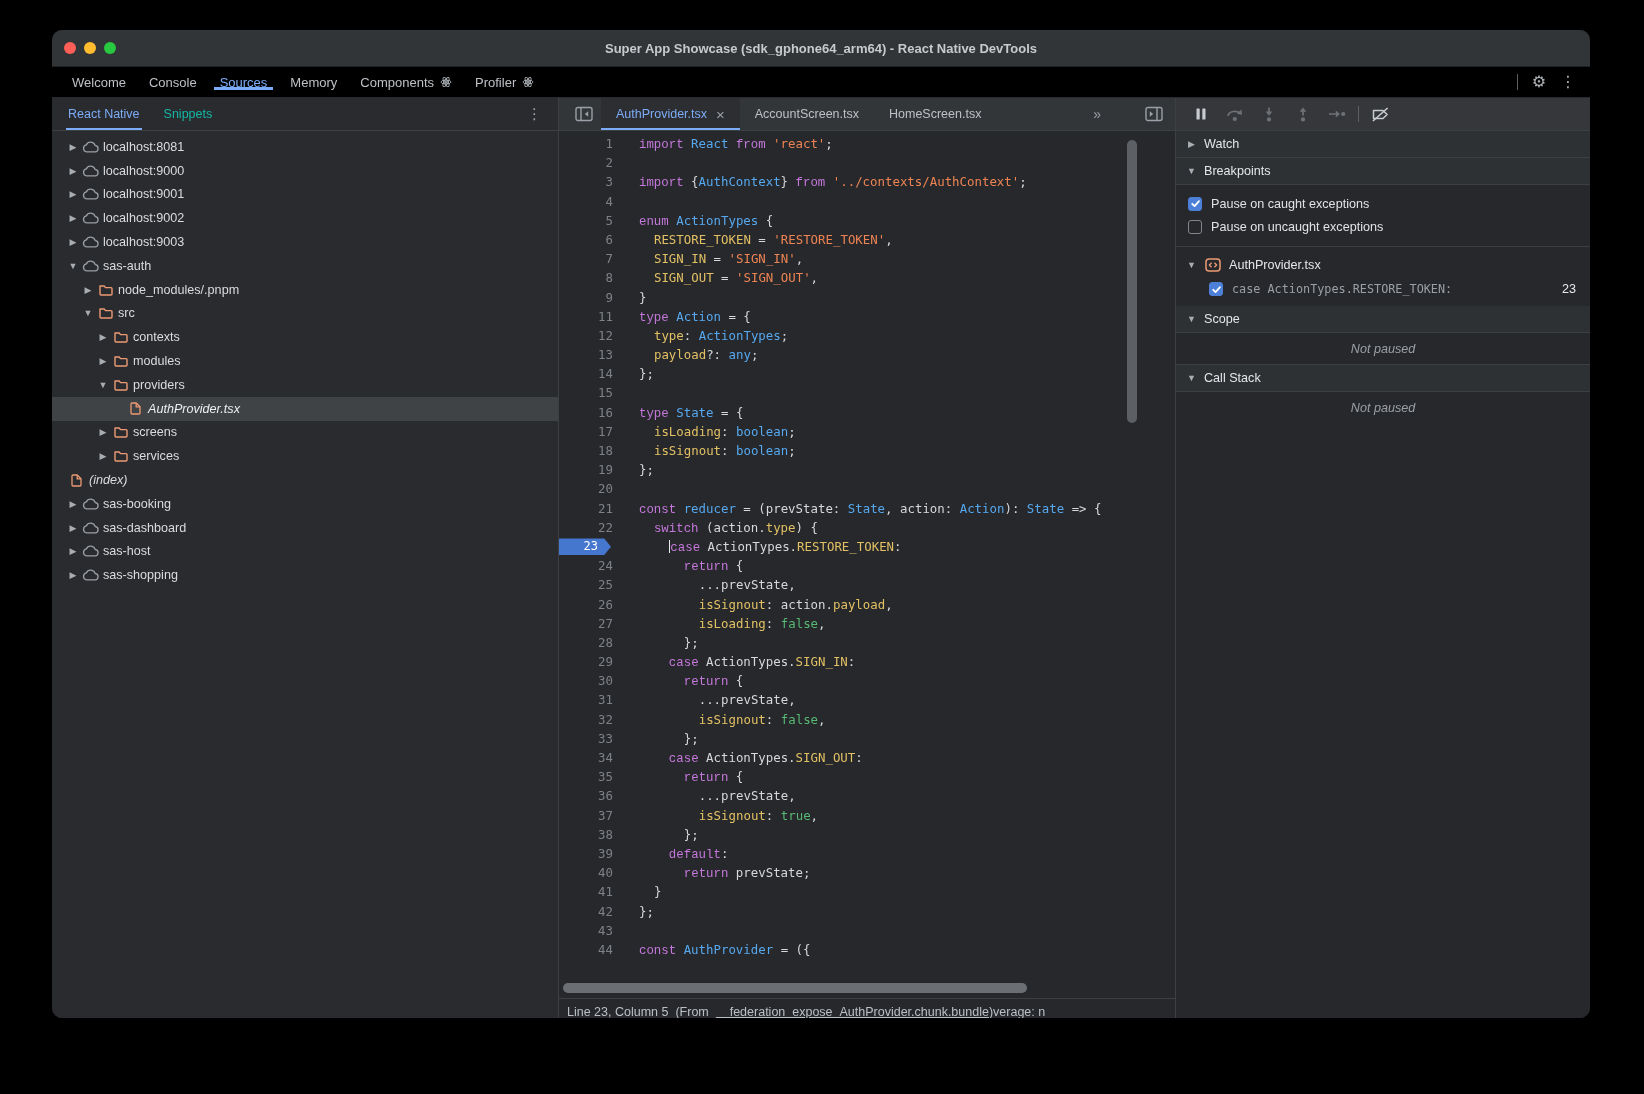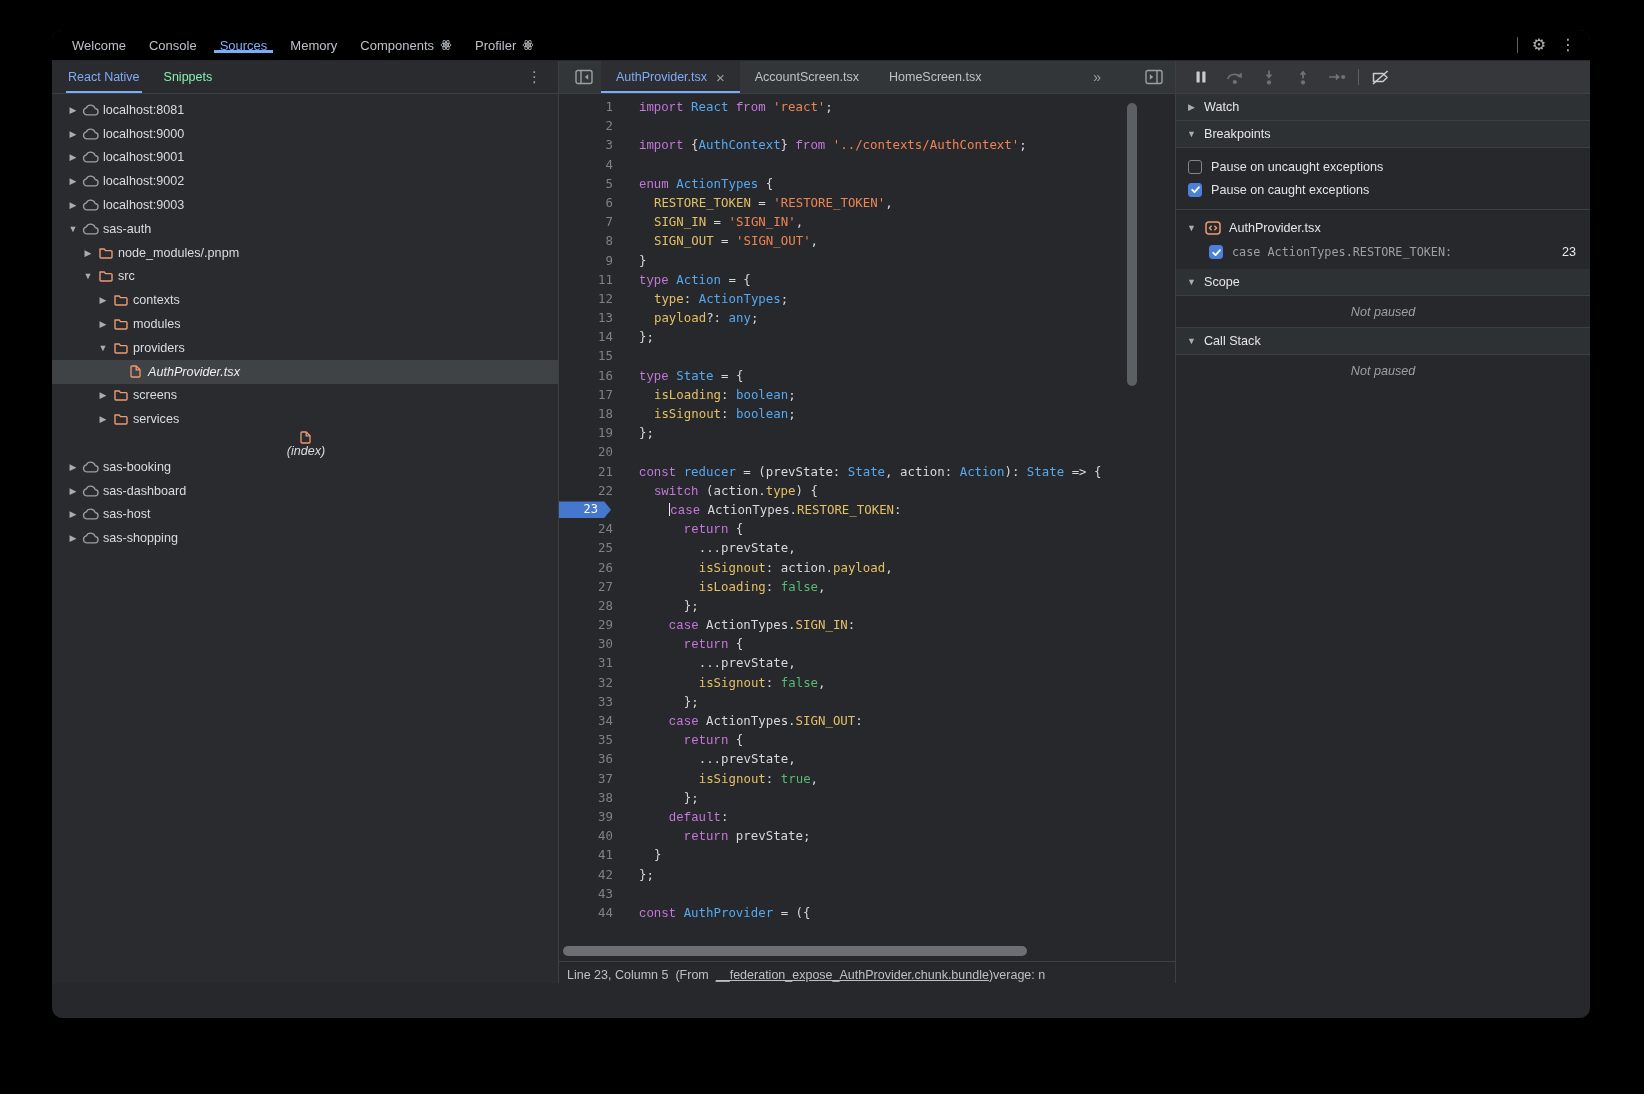--- a/index.html
+++ b/index.html
@@ -25,21 +25,21 @@
   .main-tab.active{color:#7cacf8;}
   .main-tab.active::after{content:"";position:absolute;left:2px;right:2px;bottom:0;height:2.5px;background:#7cacf8;}
   .tabbar-right{margin-left:auto;display:flex;align-items:center;gap:14px;padding-right:14px;}
   .vdiv{width:1px;height:16px;background:#5c6064;}
   .glyph-btn{color:#aeb2b6;font-size:16px;line-height:1;}
   
   .content{display:flex;height:922px;}
   
   .navigator{width:506px;background:#292b2e;display:flex;flex-direction:column;border-right:1px solid #3c4043;flex:none;}
   .nav-header{height:32px;flex:none;display:flex;align-items:stretch;padding-left:16px;border-bottom:1px solid #3c4043;}
-  .nav-tab{margin-right:24px;color:#86efac;font-size:12.5px;display:flex;align-items:center;position:relative;}
+  .nav-tab{margin-right:24px;color:#14b8a6;font-size:12.5px;display:flex;align-items:center;position:relative;}
   .nav-tab.active{color:#7cacf8;}
   .nav-tab.active::after{content:"";position:absolute;left:-2px;right:-2px;bottom:0;height:2.5px;background:#7cacf8;}
   .nav-kebab{margin-left:auto;display:flex;align-items:center;padding-right:16px;color:#9aa0a6;font-size:15px;}
   .tree{flex:1;overflow:hidden;padding-top:4px;font-size:12.6px;}
   .tree-row{height:23.8px;display:flex;align-items:center;color:#dadce0;white-space:nowrap;}
   .tree-row.selected{background:#404346;color:#eceef0;}
   .arrow{width:14px;flex:none;font-size:9px;color:#a8adb2;text-align:center;}
   .t-icon{width:21px;flex:none;display:flex;justify-content:center;align-items:center;}
   .t-label{margin-left:2px;}
   .t-label.italic{font-style:italic;}
@@ -94,20 +94,28 @@
   .bp-code{font-family:"DejaVu Sans Mono","Liberation Mono",monospace;font-size:11.8px;color:#9aa0a6;flex:1;overflow:hidden;white-space:nowrap;}
   .bp-linenum{color:#e8eaed;font-size:12.6px;}
   .not-paused{height:31px;flex:none;display:flex;align-items:center;justify-content:center;font-style:italic;color:#9aa0a6;font-size:12.6px;}
   .side-fill{flex:1;}
 </style>
 </head>
 <body>
 
 <div class="window">
 
+  <div class="titlebar">
+    <div class="lights">
+      <span class="light" style="background:#ff5f57"></span>
+      <span class="light" style="background:#febc2e"></span>
+      <span class="light" style="background:#28c840"></span>
+    </div>
+    <div class="win-title">Super App Showcase (sdk_gphone64_arm64) - React Native DevTools</div>
+  </div>
 
   <div class="main-tabbar">
     <div id="main-tabs" style="display:flex;align-items:stretch;">
         <div class="main-tab">
           <span>Welcome</span>
         </div>
         <div class="main-tab">
           <span>Console</span>
         </div>
         <div class="main-tab active">
@@ -281,21 +289,21 @@
           </div>
           <div class="tree-row" style="padding-left: 44px;">
             <span class="arrow">▶</span>
             <span class="t-icon">
               <svg width="14" height="12" viewBox="0 0 14 12">
                 <path d="M1 2 h4.2 l1.3 1.6 H12 a1 1 0 0 1 1 1 V10 a1 1 0 0 1 -1 1 H2 a1 1 0 0 1 -1 -1 Z" fill="none" stroke="#ed9a73" stroke-width="1.4" stroke-linejoin="round"></path>
               </svg>
             </span>
             <span class="t-label">services</span>
           </div>
-          <div class="tree-row" style=" flex-direction: column;">
+          <div class="tree-row" style="">
             <span class="arrow"></span>
             <span class="t-icon">
               <svg width="11" height="13" viewBox="0 0 11 13">
                 <path d="M1 2 a1 1 0 0 1 1 -1 h4.2 L10 4.8 V11 a1 1 0 0 1 -1 1 H2 a1 1 0 0 1 -1 -1 Z" fill="none" stroke="#ed9a73" stroke-width="1.3" stroke-linejoin="round"></path>
                 <path d="M6.2 1 V4.9 H10" fill="none" stroke="#ed9a73" stroke-width="1.3"></path>
               </svg>
             </span>
             <span class="t-label italic">(index)</span>
           </div>
           <div class="tree-row" style="padding-left: 14px;">
@@ -607,30 +615,30 @@
         <span>Watch</span>
       </div>
 
       <div class="sec-header">
         <span class="sec-arrow">▼</span>
         <span>Breakpoints</span>
       </div>
 
       <div class="bp-body">
         <div class="cb-row">
-          <span class="cb" id="cb-uncaught"></span>
-          <span>Pause on uncaught exceptions</span>
-        </div>
-        <div class="cb-row">
           <span class="cb checked" id="cb-caught">
               <svg width="11" height="11" viewBox="0 0 12 12">
                 <path d="M2.4 6.3 L5 8.9 L9.8 3.4" fill="none" stroke="#fff" stroke-width="1.9" stroke-linecap="round" stroke-linejoin="round"></path>
               </svg>
             </span>
           <span>Pause on caught exceptions</span>
+        </div>
+        <div class="cb-row">
+          <span class="cb" id="cb-uncaught"></span>
+          <span>Pause on uncaught exceptions</span>
         </div>
       </div>
 
       <div class="bp-group">
         <div class="bp-group-row">
           <span class="sec-arrow">▼</span>
           <span style="display:flex;">
             <svg width="16" height="14" viewBox="0 0 16 14">
                 <rect x="1" y="1" width="14" height="12" rx="3" fill="none" stroke="#ed9a73" stroke-width="1.5"></rect>
                 <path d="M6.6 4.8 L4.4 7 L6.6 9.2 M9.4 4.8 L11.6 7 L9.4 9.2" fill="none" stroke="#ed9a73" stroke-width="1.3"></path>

